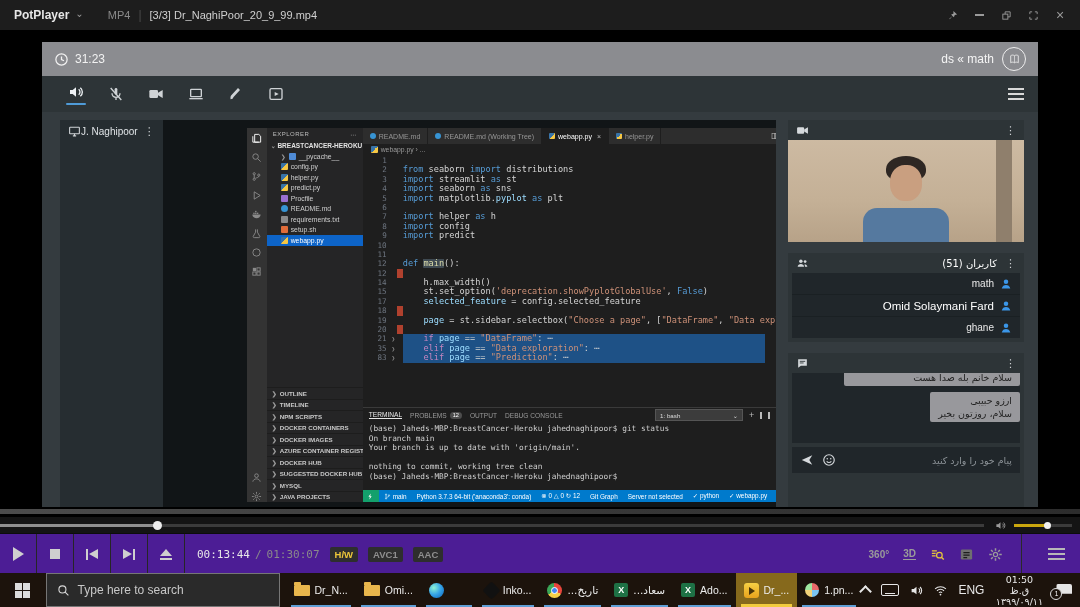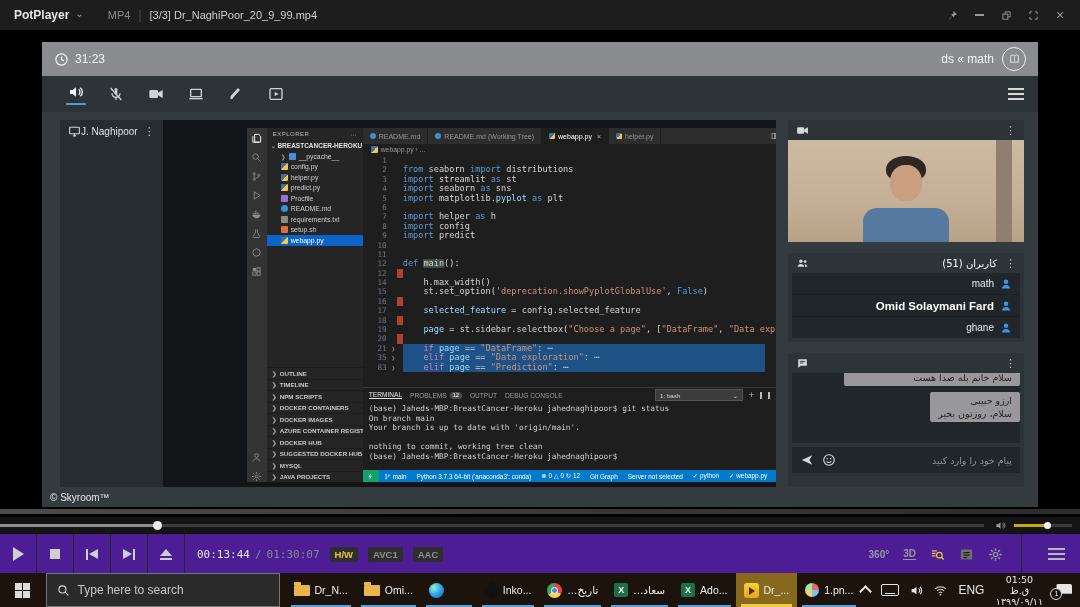--- a/index.html
+++ b/index.html
@@ -148,21 +148,21 @@
     background:#2e2723;border-radius:50% 50% 42% 42%}
   .cam-face{position:absolute;left:50%;top:25px;width:32px;height:36px;margin-left:-16px;
     background:#c99f80;border-radius:46%}
   .cam-body{position:absolute;left:50%;bottom:0;width:86px;height:34px;margin-left:-43px;
     background:#55799f;border-radius:14px 14px 0 0}
   .users-panel{margin-top:11px}
   .users-list{background:#20262a;margin:0 4px 4px 4px}
   .user-row{height:21px;display:flex;align-items:center;justify-content:flex-end;gap:6px;
     padding:0 8px;color:#e8e8e8;font-size:10px;border-bottom:1px solid #1a2023}
   .user-row:last-child{border-bottom:none}
-  .user-row.big{font-size:11.5px;font-weight:bold;color:#fff}
+  .user-row.big{font-size:11.5px;font-weight:normal;color:#fff}
   .user-ic{width:12px;height:12px;color:#3b96e8}
   .user-ic svg{width:12px;height:12px}
   .chat-panel{margin-top:11px;flex:1;display:flex;flex-direction:column}
   .chat-msgs{background:#20262a;margin:0 4px;height:70px;overflow:hidden;position:relative;
     display:flex;flex-direction:column;align-items:flex-end;gap:6px;padding:0 0 0 8px}
   .bubble{background:#98989c;color:#1f1f1f;font-size:9.5px;line-height:13px;padding:2px 8px;
     border-radius:2px;max-width:190px;text-align:right}
   .bubble .b-name{display:block}
   .bubble:first-child{margin-top:-4px;width:160px}
   .chat-input{background:#20262a;margin:4px 4px 6px 4px;height:26px;display:flex;
@@ -595,21 +595,20 @@
                     <div class="cl"><span class="gut">6</span><span class="foldmark"></span><span class="mk"></span><span class="ct"></span></div>
                     <div class="cl"><span class="gut">7</span><span class="foldmark"></span><span class="mk"></span><span class="ct"><span class="k">import </span><span class="w">helper </span><span class="k">as </span><span class="w">h</span></span></div>
                     <div class="cl"><span class="gut">8</span><span class="foldmark"></span><span class="mk"></span><span class="ct"><span class="k">import </span><span class="w">config</span></span></div>
                     <div class="cl"><span class="gut">9</span><span class="foldmark"></span><span class="mk"></span><span class="ct"><span class="k">import </span><span class="w">predict</span></span></div>
                     <div class="cl"><span class="gut">10</span><span class="foldmark"></span><span class="mk"></span><span class="ct"></span></div>
                     <div class="cl"><span class="gut">11</span><span class="foldmark"></span><span class="mk"></span><span class="ct"></span></div>
                     <div class="cl"><span class="gut">12</span><span class="foldmark"></span><span class="mk"></span><span class="ct"><span class="k">def </span><span class="f">main</span><span class="w">():</span></span></div>
                     <div class="cl marked"><span class="gut">12</span><span class="foldmark"></span><span class="mk"></span><span class="ct"></span></div>
                     <div class="cl"><span class="gut">14</span><span class="foldmark"></span><span class="mk"></span><span class="ct"><span class="w">    h.max_width()</span></span></div>
                     <div class="cl"><span class="gut">15</span><span class="foldmark"></span><span class="mk"></span><span class="ct"><span class="w">    st.set_option(</span><span class="s">'deprecation.showPyplotGlobalUse'</span><span class="w">, </span><span class="k">False</span><span class="w">)</span></span></div>
-                    <div class="cl marked"><span class="gut">16</span><span class="foldmark"></span><span class="mk"></span><span class="ct"></span></div>
                     <div class="cl"><span class="gut">17</span><span class="foldmark"></span><span class="mk"></span><span class="ct"><span class="v">    selected_feature</span><span class="w"> = config.selected_feature</span></span></div>
                     <div class="cl marked"><span class="gut">18</span><span class="foldmark"></span><span class="mk"></span><span class="ct"></span></div>
                     <div class="cl"><span class="gut">19</span><span class="foldmark"></span><span class="mk"></span><span class="ct"><span class="v">    page</span><span class="w"> = st.sidebar.selectbox(</span><span class="s">"Choose a page"</span><span class="w">, [</span><span class="s">"DataFrame"</span><span class="w">, </span><span class="s">"Data exploration"</span></span></div>
                     <div class="cl marked"><span class="gut">20</span><span class="foldmark"></span><span class="mk"></span><span class="ct"></span></div>
                     <div class="cl sel"><span class="gut">21</span><span class="foldmark">❯</span><span class="mk"></span><span class="ct"><span class="p">    if </span><span class="v">page</span><span class="w"> == </span><span class="s">"DataFrame"</span><span class="w">: ⋯</span></span></div>
                     <div class="cl sel"><span class="gut">35</span><span class="foldmark">❯</span><span class="mk"></span><span class="ct"><span class="p">    elif </span><span class="v">page</span><span class="w"> == </span><span class="s">"Data exploration"</span><span class="w">: ⋯</span></span></div>
                     <div class="cl sel"><span class="gut">83</span><span class="foldmark">❯</span><span class="mk"></span><span class="ct"><span class="p">    elif </span><span class="v">page</span><span class="w"> == </span><span class="s">"Prediction"</span><span class="w">: ⋯</span></span></div>
                   </div>
                 <div class="minimap"></div>
                 <div class="vthumb"></div>
@@ -780,23 +779,20 @@
                   <circle cx="9" cy="10" r="1.3" fill="currentColor"></circle>
                   <circle cx="15" cy="10" r="1.3" fill="currentColor"></circle>
                   <path d="M8 14c1 1.6 2.4 2.4 4 2.4s3-.8 4-2.4" fill="none" stroke="currentColor" stroke-width="1.8"></path>
                 </svg>
             </span>
             <span class="ph rtl">پیام خود را وارد کنید</span>
           </div>
         </div>
       </div>
     </div>
-    <div class="sr-footer">
-      <span>© Skyroom™</span>
-    </div>
   </div>
 </div>
 
 <div id="preview-strip"></div>
 <div id="seek-row">
   <div class="seek-track">
     <div class="seek-played" style="width: 16%;"></div>
     <div class="seek-handle" style="left: 16%;"></div>
   </div>
   <span class="vol-ic">

